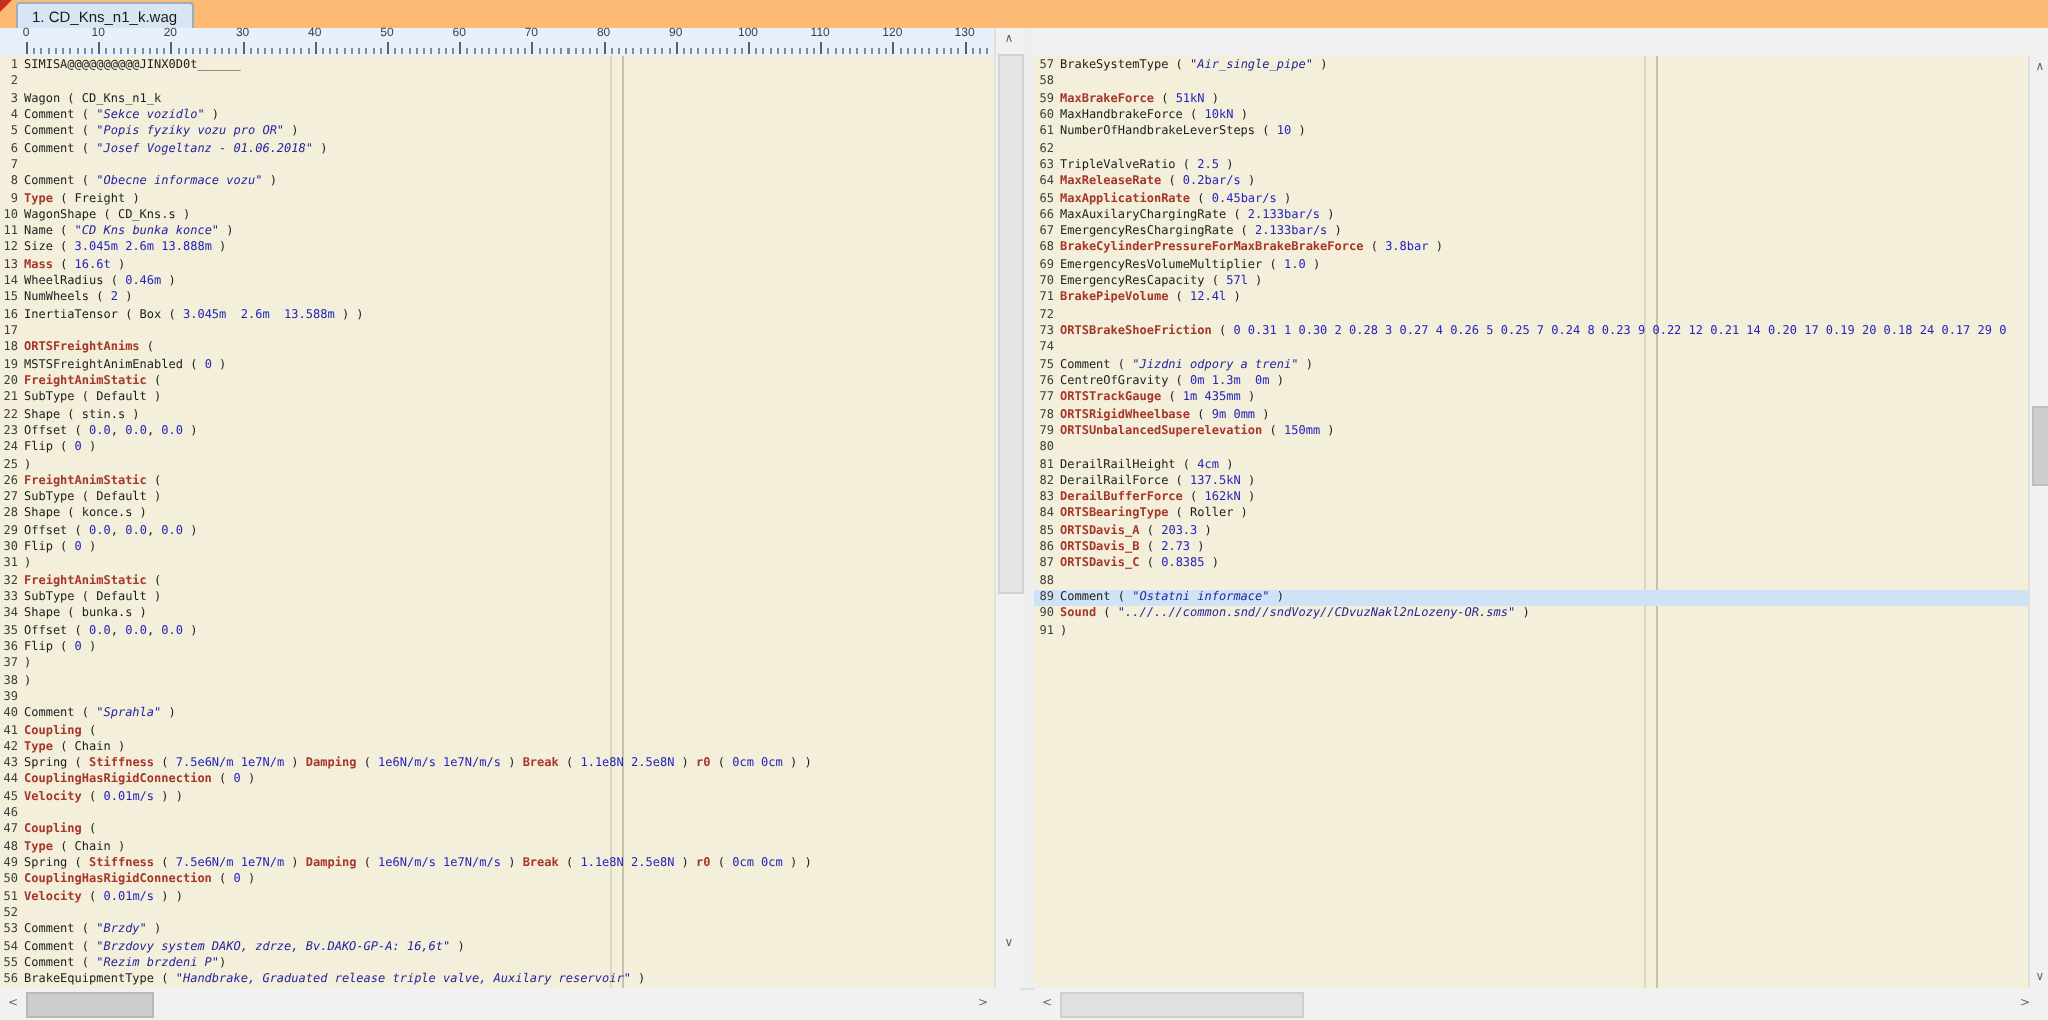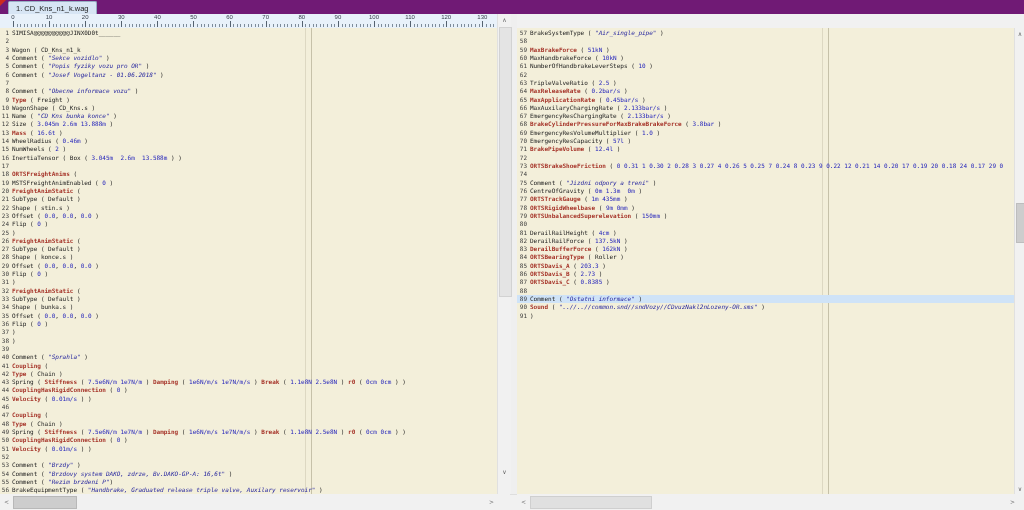--- a/index.html
+++ b/index.html
@@ -2,21 +2,21 @@
 <html style="--editor-bg: #f3efda; --hl-row: #cfe3f7; --ruler-bg: #e8f1fa; --tab-bg: #d7e5f4; --tok-plain: #1c1c1c; --tok-keyword: #a6352a; --tok-number: #2424bb; --tok-string: #24249e;"><head>
 <meta charset="utf-8">
 <style>
   html,body{margin:0;padding:0;}
   body{
     width:1024px;height:510px;position:relative;overflow:hidden;
     background:#f2f2f2;font-family:"Liberation Sans",sans-serif;
     -webkit-font-smoothing:antialiased;
   }
   
-  #tabbar{position:absolute;left:0;top:0;width:1024px;height:14px;background:#701a75;border-bottom:1px solid #dcdcdc;}
+  #tabbar{position:absolute;left:0;top:0;width:1024px;height:14px;background:#fdba74;border-bottom:1px solid #dcdcdc;}
   #corner-marker{position:absolute;left:0;top:0;width:0;height:0;border-top:6px solid #cc2b20;border-right:6px solid transparent;}
   #tab{position:absolute;left:8px;top:1px;height:13px;padding:0 7px;background:var(--tab-bg);
        border:1px solid #98aec4;border-bottom:none;border-radius:2px 2px 0 0;
        font-size:7.5px;line-height:13px;color:#1c1c1c;white-space:nowrap;}
   
   #ruler{position:absolute;left:0;top:14px;width:497px;height:14px;background:var(--ruler-bg);border-bottom:1px solid #c9d2dc;}
   .ruler-num{position:absolute;top:0;font-size:6px;line-height:7px;color:#39424e;transform:translateX(-50%);}
   #ruler-ticks-minor{position:absolute;left:13px;right:2px;bottom:1px;height:3px;
      background-image:repeating-linear-gradient(to right,#7e8c9a 0,#7e8c9a 1px,transparent 1px,transparent 3.61px);}
   #ruler-ticks-major{position:absolute;left:13px;right:2px;bottom:1px;height:6px;

